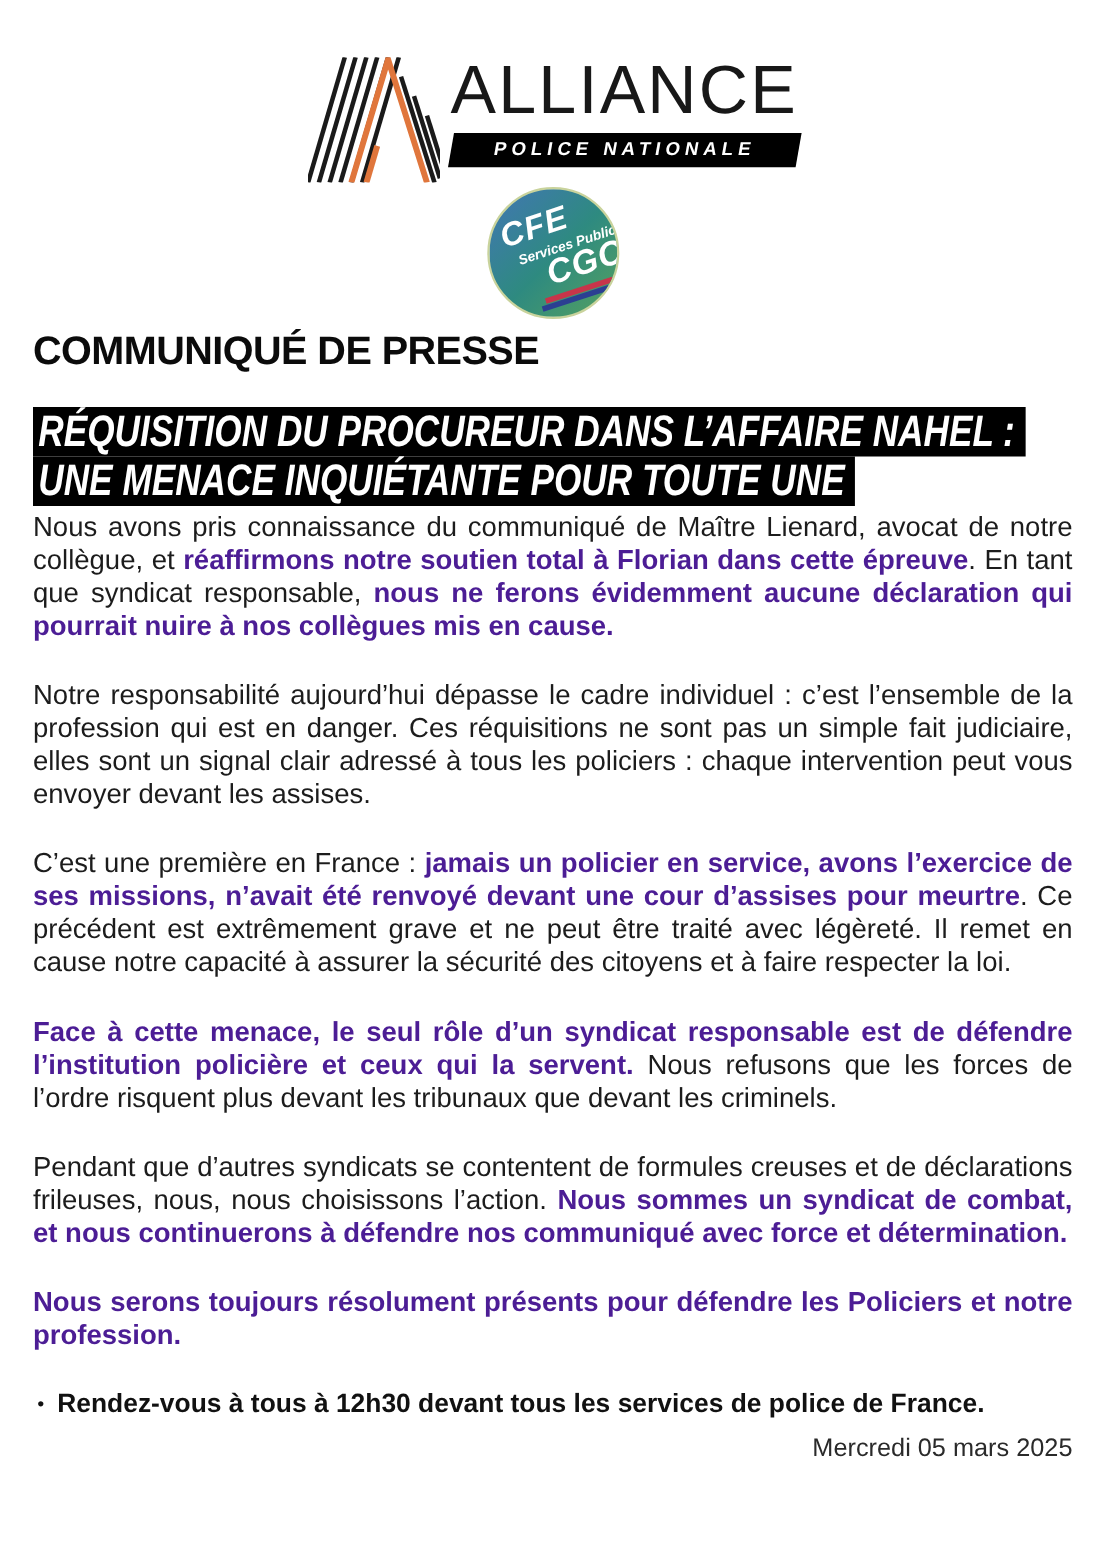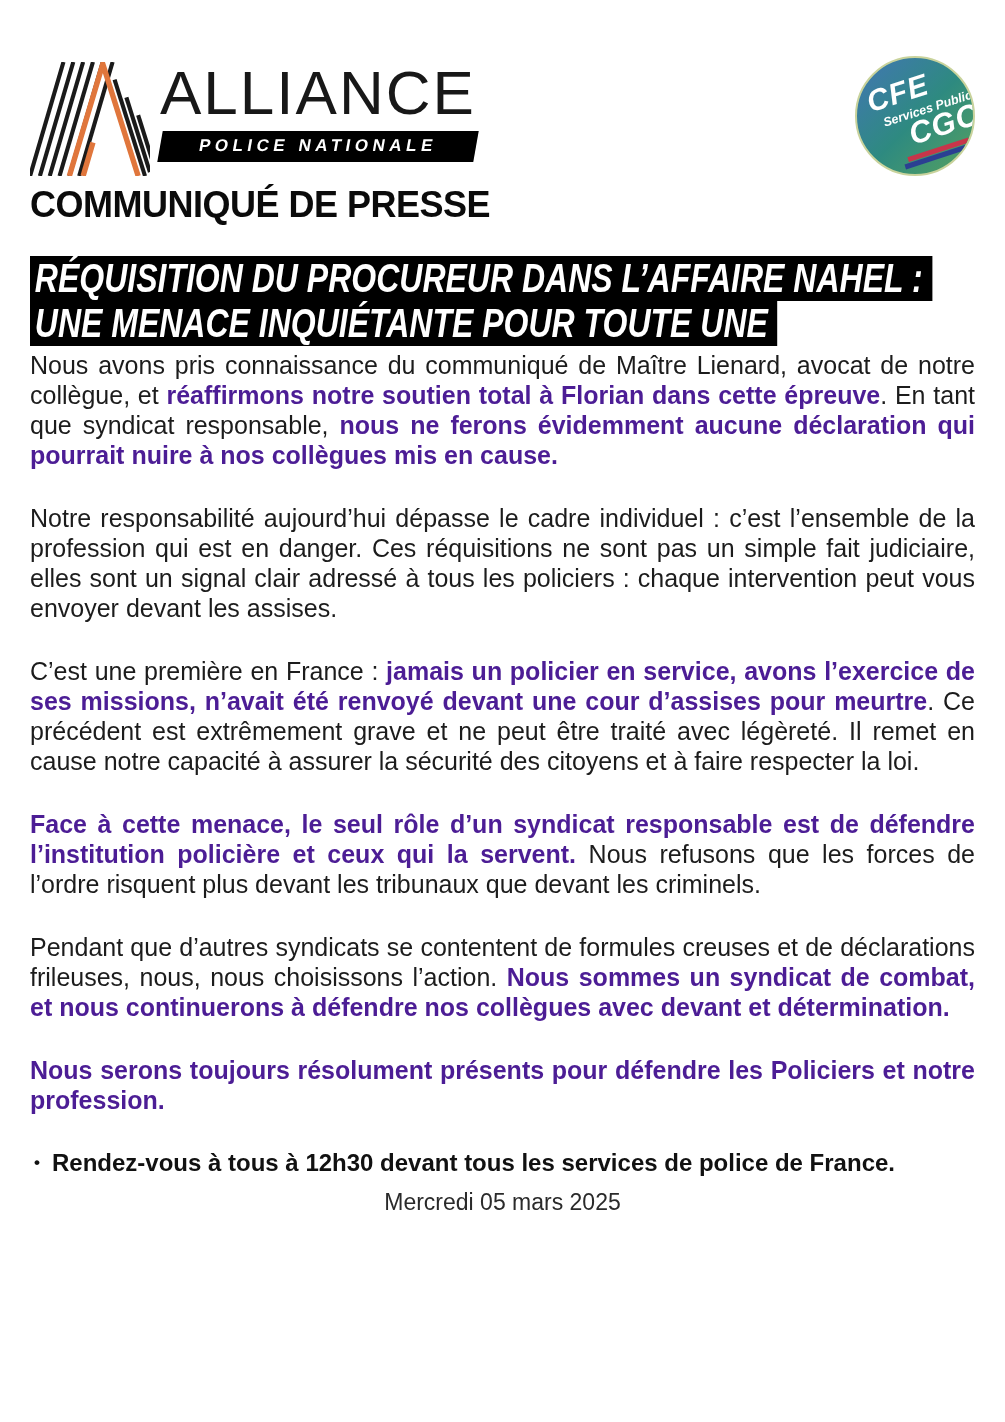--- a/index.html
+++ b/index.html
@@ -10,21 +10,21 @@
     position:relative;
     width:1005px; height:1422px;
     margin:0 auto;
     background:#fff;
     padding:52px 30px 0 30px;
     overflow:hidden;
     color:var(--ink, #141414);
   }
 
   
-  .header { display:flex; justify-content:space-between; align-items:flex-end; }
+  .header { display:flex; justify-content:space-between; align-items:center;flex-direction:column; }
   .logo { display:flex; gap:10px; align-items:flex-start; }
   .logo-mark { width:120px; height:114px; flex:0 0 auto; }
   .logo-text { display:flex; flex-direction:column; margin-top:2px; }
   .wordmark {
     font-size:62px; line-height:0.95; font-weight:400;
     letter-spacing:2px; color:#181818; white-space:nowrap;
   }
   .banner {
     margin-top:8px; align-self:stretch;
     background:var(--headline-bg,#0c0c0c); color:#fff;
@@ -73,21 +73,21 @@
   .para strong { font-weight:bold; color:#4c1d95; }
 
   .bullet-row {
     display:flex; align-items:flex-start; margin-top:5px;
     font-size:24px; font-weight:bold; color:#111; white-space:nowrap;
     line-height:30px;
   }
   .bullet-dot { font-size:17px; line-height:30px; width:22px; flex:0 0 auto; padding-left:4px; }
 
   .date-line {
-    margin-top:10px; text-align:center;
+    margin-top:10px; text-align:right;
     font-size:23px; color:#2a2a2a; line-height:28px;
   }
 </style>
 </head>
 <body>
 
 <div class="page">
 
   <div class="header">
     <div class="logo">
@@ -132,21 +132,21 @@
   <div class="headline">
     <span class="headline-line"><span>RÉQUISITION DU PROCUREUR DANS L’AFFAIRE NAHEL :</span></span>
     <span class="headline-line"><span>UNE MENACE INQUIÉTANTE POUR TOUTE UNE</span></span>
   </div>
 
   <div class="body-text">
       <p class="para"><span>Nous avons pris connaissance du communiqué de Maître Lienard, avocat de notre collègue, et </span><strong>réaffirmons notre soutien total à Florian dans cette épreuve</strong><span>. En tant que syndicat responsable, </span><strong>nous ne ferons évidemment aucune déclaration qui pourrait nuire à nos collègues mis en cause.</strong></p>
       <p class="para"><span>Notre responsabilité aujourd’hui dépasse le cadre individuel : c’est l’ensemble de la profession qui est en danger. Ces réquisitions ne sont pas un simple fait judiciaire, elles sont un signal clair adressé à tous les policiers : chaque intervention peut vous envoyer devant les assises.</span></p>
       <p class="para"><span>C’est une première en France : </span><strong>jamais un policier en service, avons l’exercice de ses missions, n’avait été renvoyé devant une cour d’assises pour meurtre</strong><span>. Ce précédent est extrêmement grave et ne peut être traité avec légèreté. Il remet en cause notre capacité à assurer la sécurité des citoyens et à faire respecter la loi.</span></p>
       <p class="para"><strong>Face à cette menace, le seul rôle d’un syndicat responsable est de défendre l’institution policière et ceux qui la servent.</strong><span> Nous refusons que les forces de l’ordre risquent plus devant les tribunaux que devant les criminels.</span></p>
-      <p class="para"><span>Pendant que d’autres syndicats se contentent de formules creuses et de déclarations frileuses, nous, nous choisissons l’action. </span><strong>Nous sommes un syndicat de combat, et nous continuerons à défendre nos collègues avec devant et détermination.</strong></p>
+      <p class="para"><span>Pendant que d’autres syndicats se contentent de formules creuses et de déclarations frileuses, nous, nous choisissons l’action. </span><strong>Nous sommes un syndicat de combat, et nous continuerons à défendre nos communiqué avec force et détermination.</strong></p>
       <p class="para"><strong>Nous serons toujours résolument présents pour défendre les Policiers et notre profession.</strong></p>
     </div>
 
   <div class="bullet-row">
     <span class="bullet-dot">•</span>
     <span><strong>Rendez-vous à tous à 12h30 devant tous les services de police de France.</strong></span>
   </div>
 
   <div class="date-line">Mercredi 05 mars 2025</div>
 

